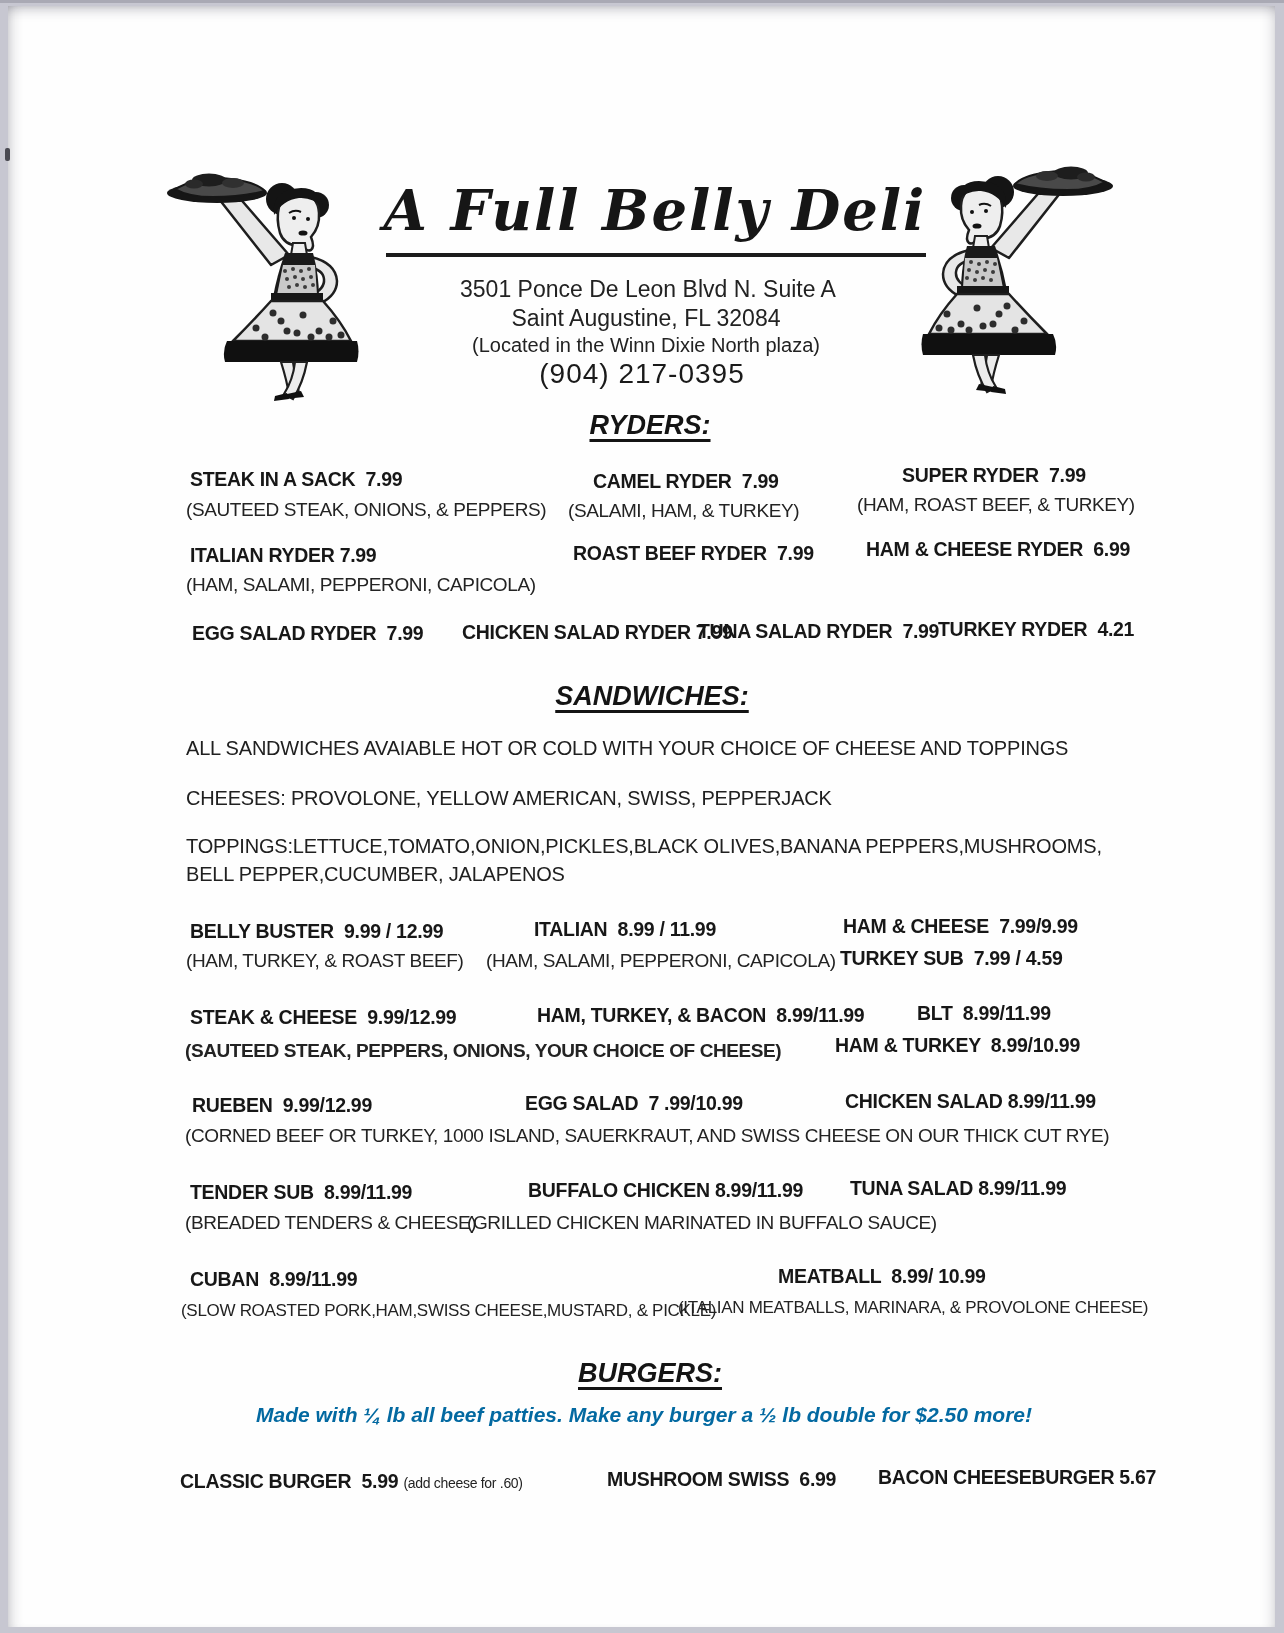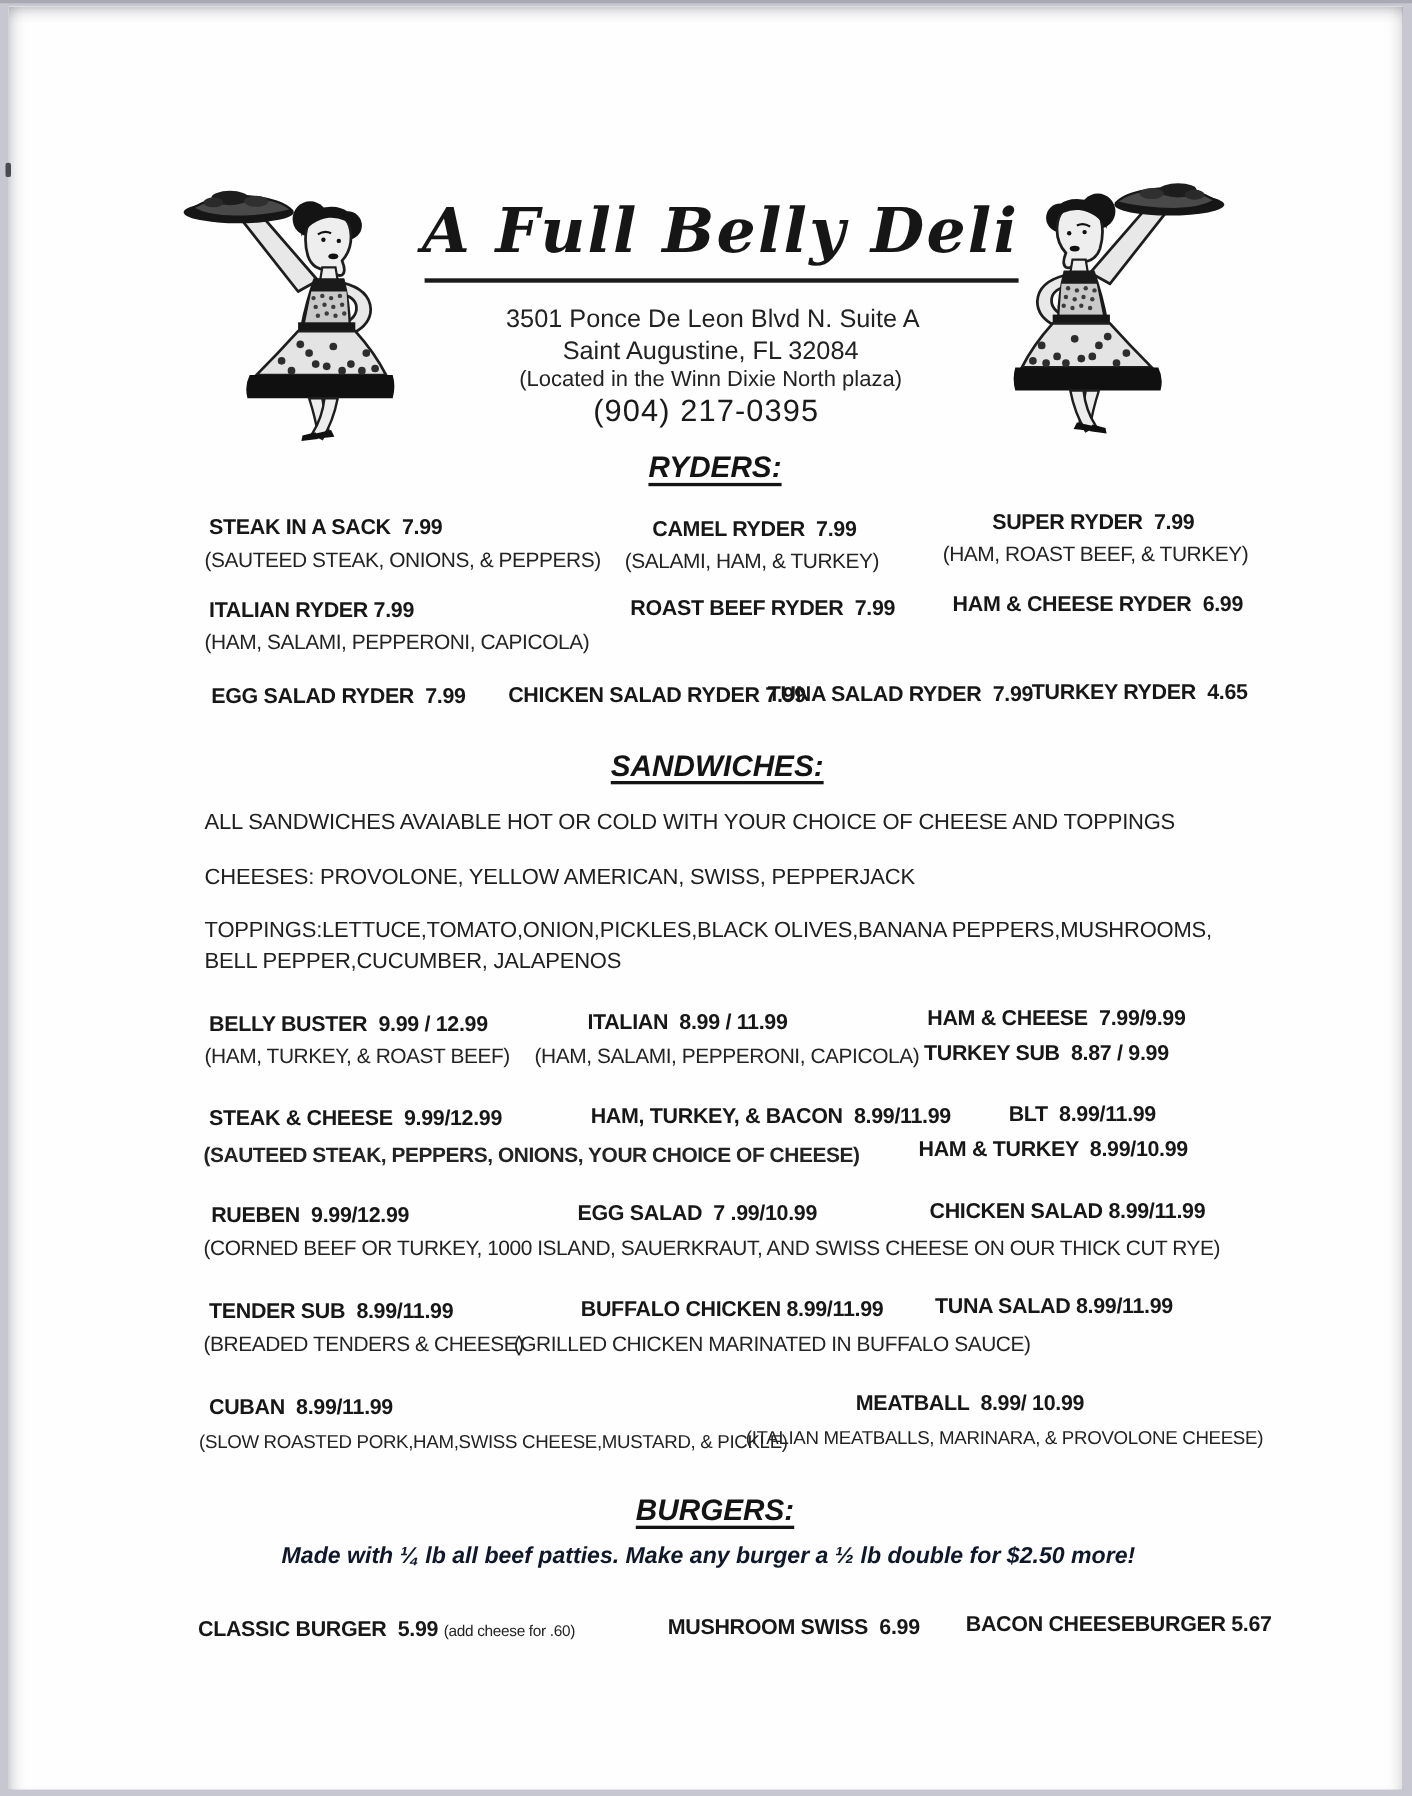--- a/index.html
+++ b/index.html
@@ -34,21 +34,21 @@
 
   .h {
     font-weight:700; font-style:italic; font-size:27px; color:#141414;
     text-decoration:underline; text-decoration-thickness:3px; text-underline-offset:5px;
   }
 
   .b   { font-weight:700; font-size:19.5px; letter-spacing:-0.3px; color:#171717; }
   .d   { font-weight:400; font-size:19px;  letter-spacing:-0.4px; color:#232323; }
   .d17 { font-size:17px; letter-spacing:-0.3px; }
   .intro { font-weight:400; font-size:20px; letter-spacing:-0.2px; color:#202020; }
-  .tagline { font-weight:700; font-style:italic; font-size:21px; color:#0f172a; }
+  .tagline { font-weight:700; font-style:italic; font-size:21px; color:#0369a1; }
   .note-inline { font-weight:400; font-size:14px; letter-spacing:-0.3px; color:#232323; }
 
   .mascot { position:absolute; width:212px; height:240px; }
   .mascot.flip { transform:scaleX(-1); }
 </style>
 </head>
 <body>
 
 <div class="frame-top"></div>
 <div class="page"></div>
@@ -184,34 +184,34 @@
 <div class="t d" style="left:857px; top:494px;">(HAM, ROAST BEEF, &amp; TURKEY)</div>
 
 <div class="t b" style="left:190px; top:544px;">ITALIAN RYDER 7.99</div>
 <div class="t d" style="left:186px; top:574px;">(HAM, SALAMI, PEPPERONI, CAPICOLA)</div>
 <div class="t b" style="left:573px; top:542px;">ROAST BEEF RYDER  7.99</div>
 <div class="t b" style="left:866px; top:538px;">HAM &amp; CHEESE RYDER  6.99</div>
 
 <div class="t b" style="left:192px; top:622px;">EGG SALAD RYDER  7.99</div>
 <div class="t b" style="left:438px; top:621px;margin-left:24px;">CHICKEN SALAD RYDER 7.99</div>
 <div class="t b" style="left:698px; top:620px;">TUNA SALAD RYDER  7.99</div>
-<div class="t b" style="left:938px; top:618px;">TURKEY RYDER  4.65</div>
+<div class="t b" style="left:938px; top:618px;">TURKEY RYDER  4.21</div>
 
 <div class="t h ctr" style="left:652px; top:681px;">SANDWICHES:</div>
 <div class="t intro" style="left:186px; top:737px;">ALL SANDWICHES AVAIABLE HOT OR COLD WITH YOUR CHOICE OF CHEESE AND TOPPINGS</div>
 <div class="t intro" style="left:186px; top:787px;">CHEESES: PROVOLONE, YELLOW AMERICAN, SWISS, PEPPERJACK</div>
 <div class="t intro" style="left:186px; top:835px;">TOPPINGS:LETTUCE,TOMATO,ONION,PICKLES,BLACK OLIVES,BANANA PEPPERS,MUSHROOMS,</div>
 <div class="t intro" style="left:186px; top:863px;">BELL PEPPER,CUCUMBER, JALAPENOS</div>
 
 <div class="t b" style="left:190px; top:920px;">BELLY BUSTER  9.99 / 12.99</div>
 <div class="t d" style="left:186px; top:950px;">(HAM, TURKEY, &amp; ROAST BEEF)</div>
 <div class="t b" style="left:534px; top:918px;">ITALIAN  8.99 / 11.99</div>
 <div class="t d" style="left:486px; top:950px;">(HAM, SALAMI, PEPPERONI, CAPICOLA)</div>
 <div class="t b" style="left:843px; top:915px;">HAM &amp; CHEESE  7.99/9.99</div>
-<div class="t b" style="left:840px; top:947px;">TURKEY SUB  8.87 / 9.99</div>
+<div class="t b" style="left:840px; top:947px;">TURKEY SUB  7.99 / 4.59</div>
 
 <div class="t b" style="left:190px; top:1006px;">STEAK &amp; CHEESE  9.99/12.99</div>
 <div class="t d" style="left:185px; top:1040px;font-weight:bold;">(SAUTEED STEAK, PEPPERS, ONIONS, YOUR CHOICE OF CHEESE)</div>
 <div class="t b" style="left:537px; top:1004px;">HAM, TURKEY, &amp; BACON  8.99/11.99</div>
 <div class="t b" style="left:917px; top:1002px;">BLT  8.99/11.99</div>
 <div class="t b" style="left:835px; top:1034px;">HAM &amp; TURKEY  8.99/10.99</div>
 
 <div class="t b" style="left:192px; top:1094px;">RUEBEN  9.99/12.99</div>
 <div class="t d" style="left:185px; top:1125px;">(CORNED BEEF OR TURKEY, 1000 ISLAND, SAUERKRAUT, AND SWISS CHEESE ON OUR THICK CUT RYE)</div>
 <div class="t b" style="left:525px; top:1092px;">EGG SALAD  7 .99/10.99</div>

